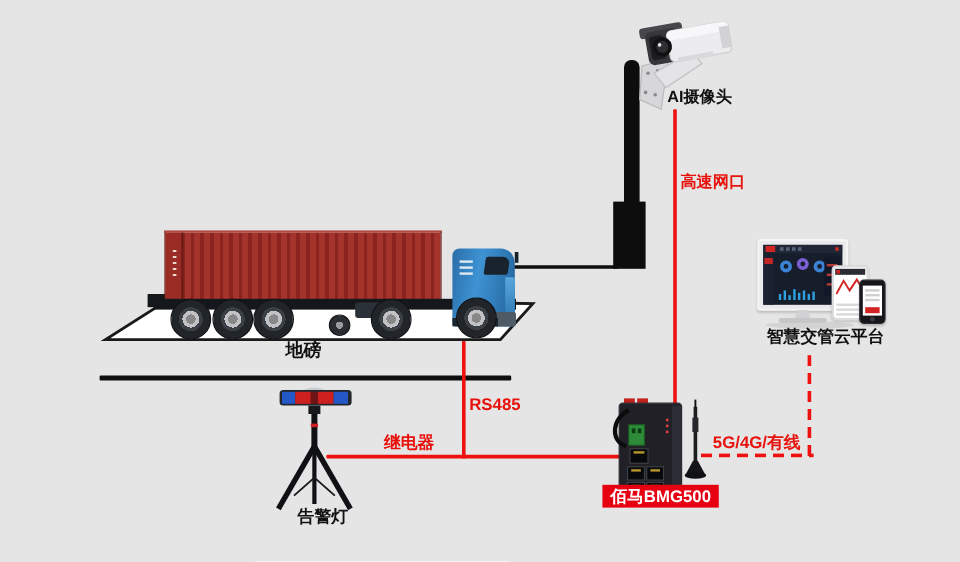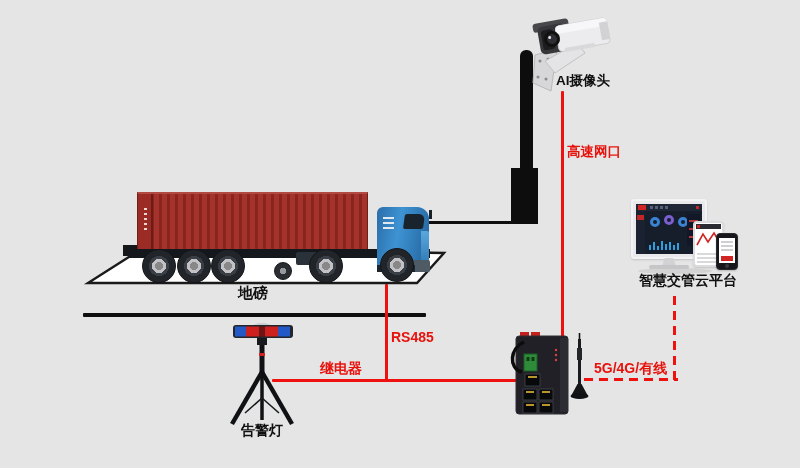--- a/index.html
+++ b/index.html
@@ -164,21 +164,21 @@
     <rect x="63" y="6.5" width="12" height="10" fill="#2458c6"></rect>
     <rect x="42" y="18" width="10" height="7" fill="#17191c"></rect>
     <rect x="44.5" y="25" width="5" height="32" fill="#101114"></rect>
     <rect x="44" y="33" width="6" height="3" fill="#c22"></rect>
     <line x1="47" y1="52" x2="17" y2="104" stroke="#101114" stroke-width="4.5"></line>
     <line x1="47" y1="52" x2="77" y2="104" stroke="#101114" stroke-width="4.5"></line>
     <line x1="47" y1="52" x2="47" y2="100" stroke="#101114" stroke-width="3.5"></line>
     <line x1="47" y1="78" x2="30" y2="93" stroke="#17191c" stroke-width="1.6"></line>
     <line x1="47" y1="78" x2="64" y2="93" stroke="#17191c" stroke-width="1.6"></line>
   </svg>
-  <div class="abs label" style="left:234px;top:423px;width:56px;text-align:center">告警灯</div>
+  <div class="abs label" style="left:234px;top:423px;width:56px;text-align:right">告警灯</div>
 
   <svg class="abs" style="left:498px;top:326px" width="100" height="92" viewBox="0 0 100 92">
     <rect x="22" y="6" width="9" height="7" fill="#c4201c"></rect>
     <rect x="33" y="6" width="9" height="7" fill="#c4201c"></rect>
     <rect x="18" y="10" width="52" height="78" rx="3" fill="#202026" stroke="#2e2e34"></rect>
     <rect x="62" y="12" width="8" height="74" fill="#2c2c34"></rect>
     <path d="M26,16 C12,22 10,42 24,46" stroke="#0c0c0c" stroke-width="3.5" fill="none"></path>
     <rect x="26" y="28" width="13" height="17" fill="#2e8b3a" stroke="#1d6026"></rect>
     <rect x="28.5" y="31" width="3" height="4" fill="#0e3a14"></rect>
     <rect x="33.5" y="31" width="3" height="4" fill="#0e3a14"></rect>
@@ -196,20 +196,21 @@
     <circle cx="58" cy="29" r="1.2" fill="#e04040"></circle>
     <circle cx="58" cy="34" r="1.2" fill="#e04040"></circle>
     <g>
       <rect x="80.7" y="7" width="1.6" height="7" fill="#111"></rect>
       <rect x="80" y="13" width="3" height="50" fill="#1b1c1f"></rect>
       <rect x="79" y="22" width="5" height="12" fill="#26272b"></rect>
       <polygon points="79.5,58 83.5,58 90,70 73,70" fill="#141518"></polygon>
       <ellipse cx="81.5" cy="70" rx="9" ry="3" fill="#101114"></ellipse>
     </g>
   </svg>
+  <div class="abs badge">佰马BMG500</div>
 
   <div>
     <div class="abs dev-shadow"></div>
     <div class="abs monitor">
       <div class="mscreen">
         <div class="mtop">
             <span class="mlogo"></span>
           <span class="mdot" style="left:14px"></span>
             <span class="mdot" style="left:19px"></span>
           <span class="mdot" style="left:24px"></span>

